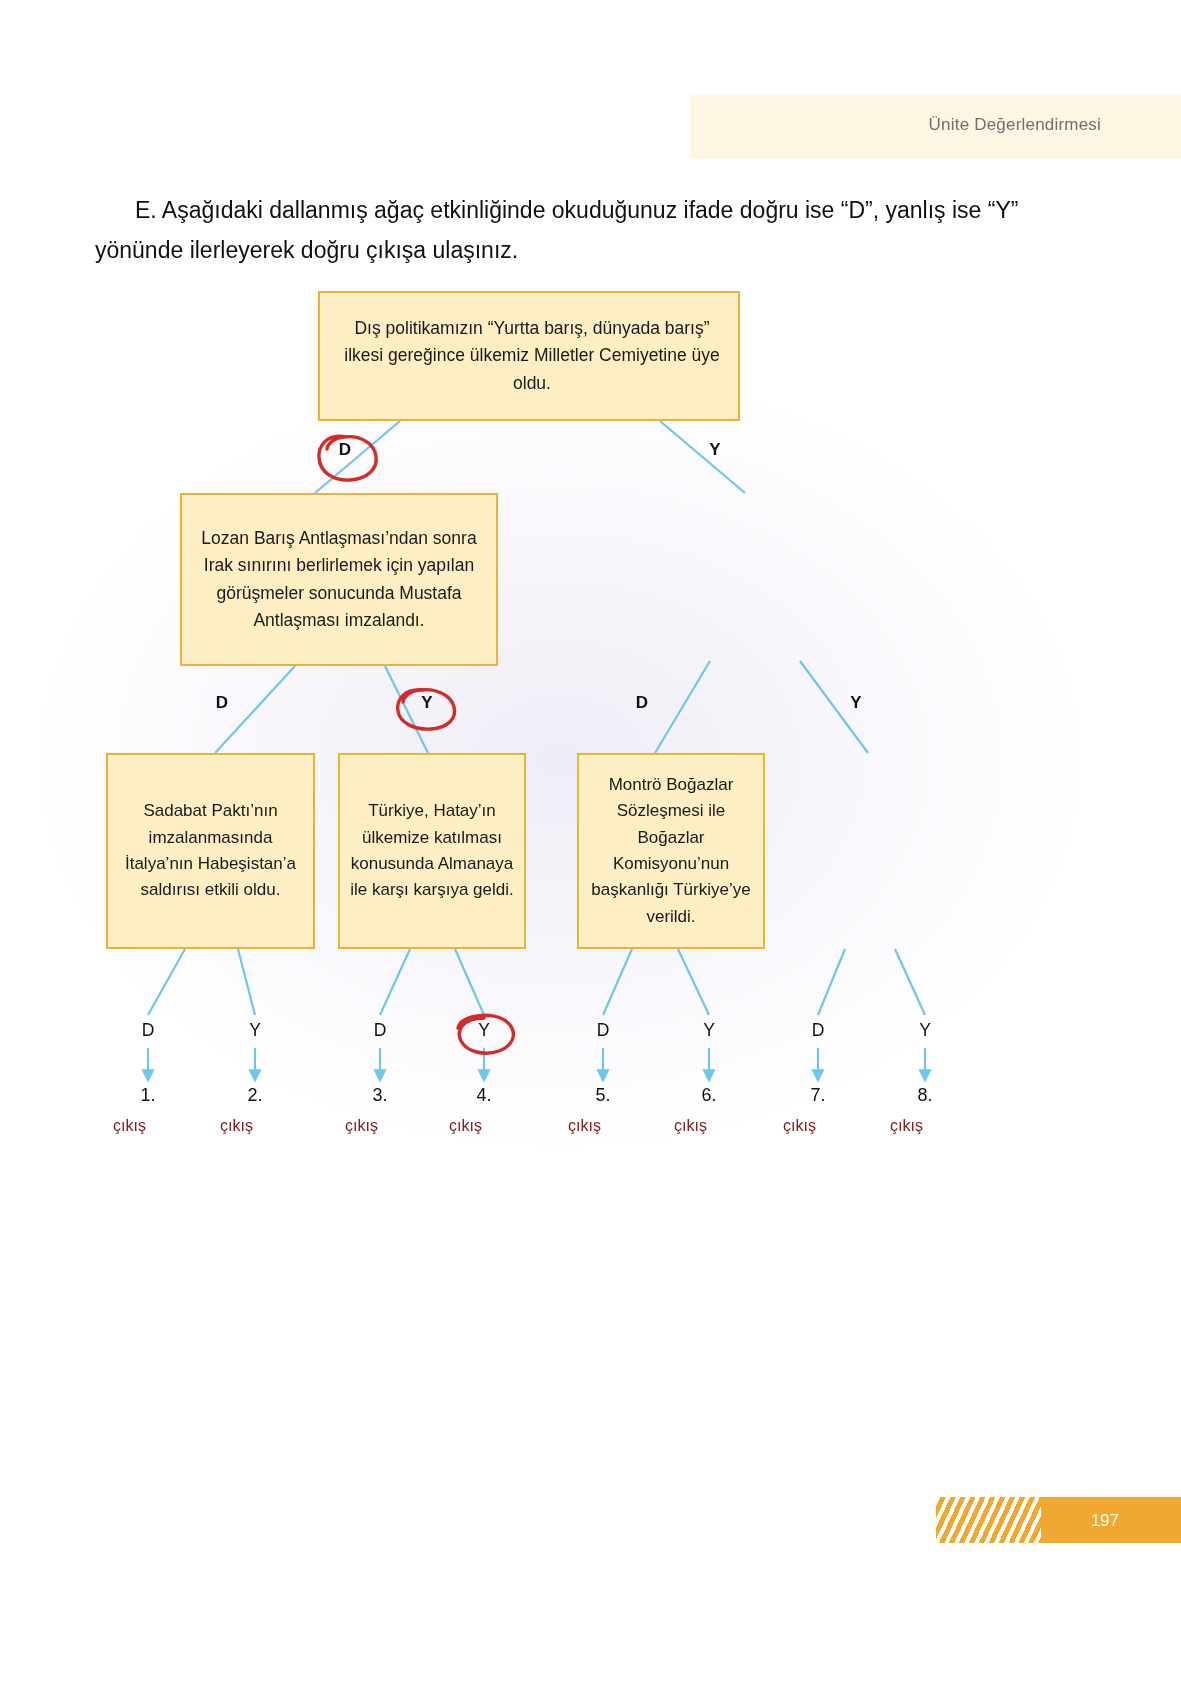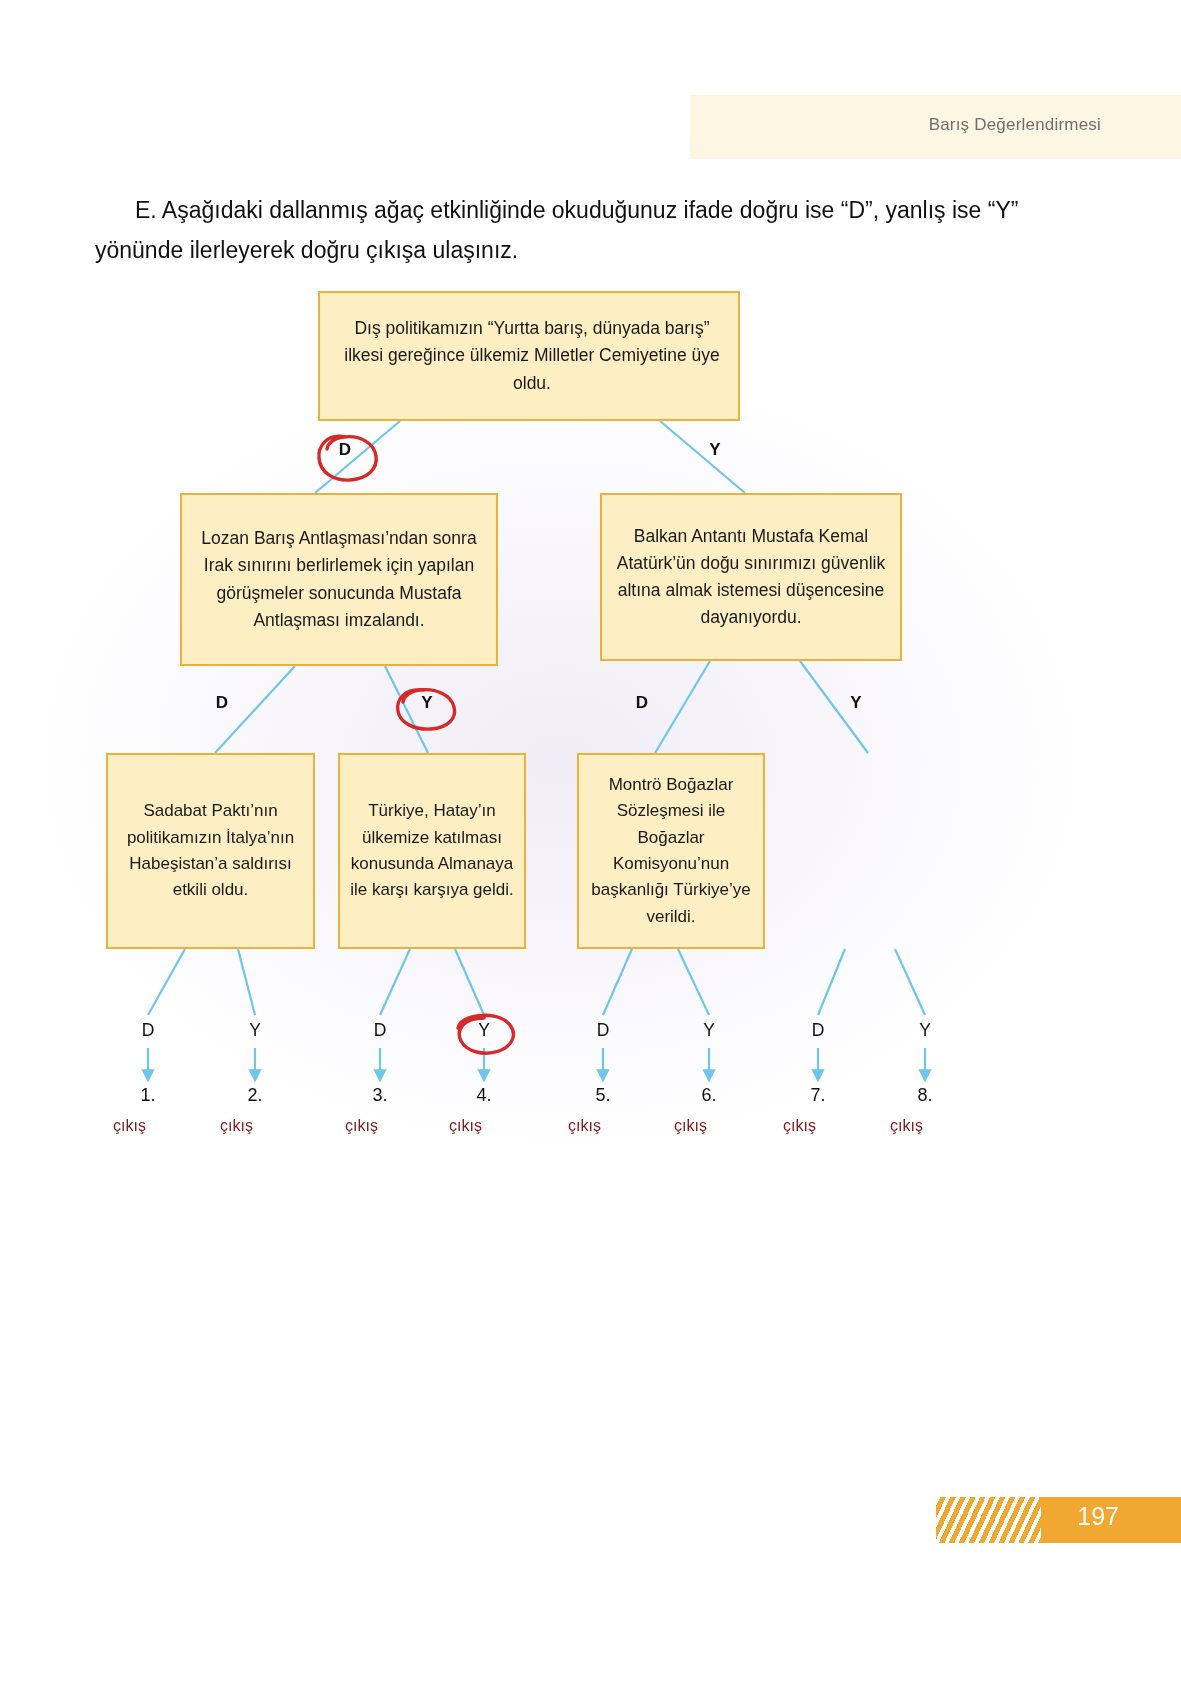--- a/index.html
+++ b/index.html
@@ -148,32 +148,32 @@
     right: 140px;
     bottom: 140px;
     width: 105px;
     height: 46px;
     background: repeating-linear-gradient(115deg, #ffffff 0px, #ffffff 4px, #f0a830 4px, #f0a830 9px);
   }
   .footer-page {
     position: absolute;
     right: 62px;
     bottom: 152px;
-    font-size: 25px;
+    font-size: 17px;
     color: #ffffff;
     font-weight: normal;
   }
 </style>
 </head>
 <body>
 
 <div class="page-tint"></div>
 
 <div class="header-band"></div>
-<div class="header-title">Barış Değerlendirmesi</div>
+<div class="header-title">Ünite Değerlendirmesi</div>
 
 <div class="instruction">E. Aşağıdaki dallanmış ağaç etkinliğinde okuduğunuz ifade doğru ise “D”, yanlış ise “Y” yönünde ilerleyerek doğru çıkışa ulaşınız.</div>
 
 <div class="diagram">
 
   <svg class="svg-layer" viewBox="0 0 1181 1683">
     <defs>
       <marker id="arrowblue" markerWidth="8" markerHeight="8" refX="4" refY="4" orient="auto">
         <path d="M0,1 L6,4 L0,7 z" fill="#6ec6e8"></path>
       </marker>
@@ -220,26 +220,23 @@
     </g>
   </svg>
 
   <div class="node root-node">
     <span class="txt">Dış politikamızın “Yurtta barış, dünyada barış” ilkesi gereğince ülkemiz Milletler Cemiyetine üye oldu.</span>
   </div>
 
   <div class="node lvl2-left">
     <span class="txt">Lozan Barış Antlaşması’ndan sonra Irak sınırını berlirlemek için yapılan görüşmeler sonucunda Mustafa Antlaşması imzalandı.</span>
   </div>
-  <div class="node lvl2-right">
-    <span class="txt">Balkan Antantı Mustafa Kemal Atatürk’ün doğu sınırımızı güvenlik altına almak istemesi düşencesine dayanıyordu.</span>
-  </div>
 
   <div class="node leaf leaf1">
-    <span class="txt">Sadabat Paktı’nın politikamızın İtalya’nın Habeşistan’a saldırısı etkili oldu.</span>
+    <span class="txt">Sadabat Paktı’nın imzalanmasında İtalya’nın Habeşistan’a saldırısı etkili oldu.</span>
   </div>
   <div class="node leaf leaf2">
     <span class="txt">Türkiye, Hatay’ın ülkemize katılması konusunda Almanaya ile karşı karşıya geldi.</span>
   </div>
   <div class="node leaf leaf3">
     <span class="txt">Montrö Boğazlar Sözleşmesi ile Boğazlar Komisyonu’nun başkanlığı Türkiye’ye verildi.</span>
   </div>
 
   <div class="edge-label" style="left:330px; top:440px;">D</div>
   <div class="edge-label" style="left:700px; top:440px;">Y</div>

